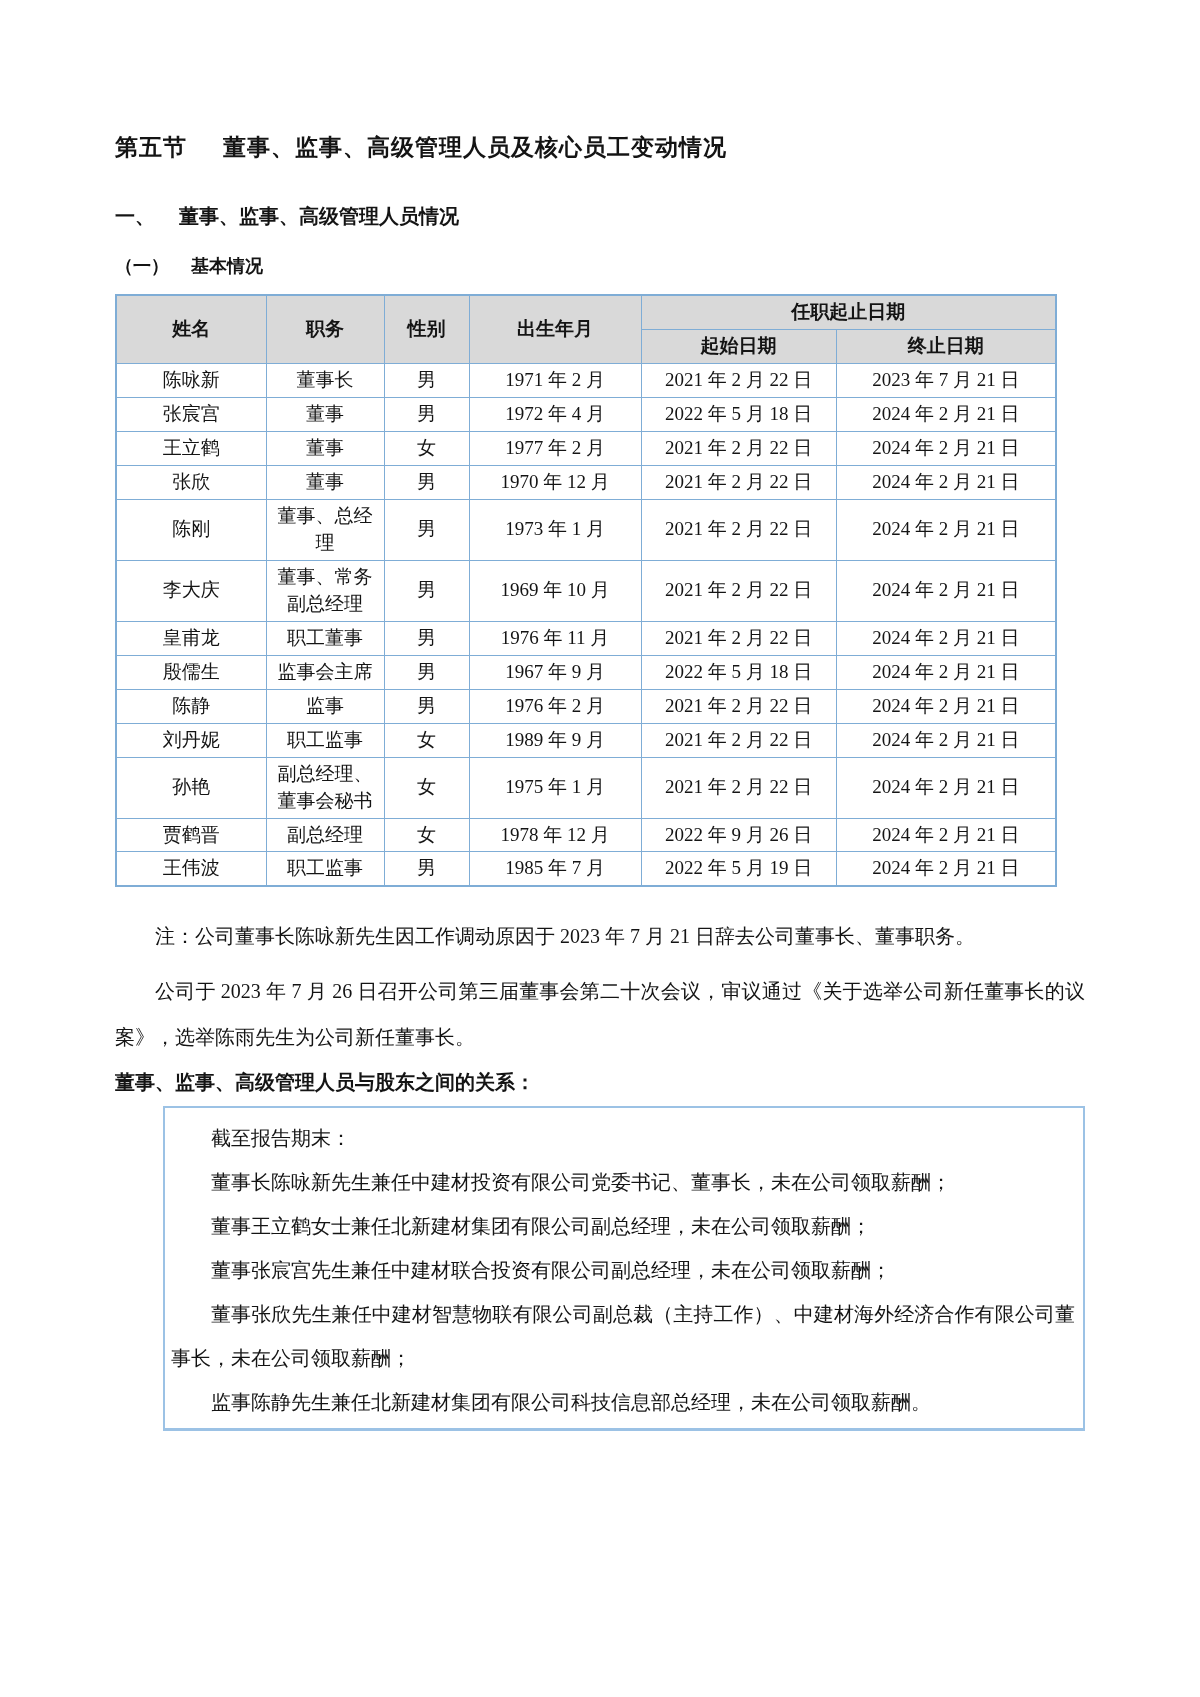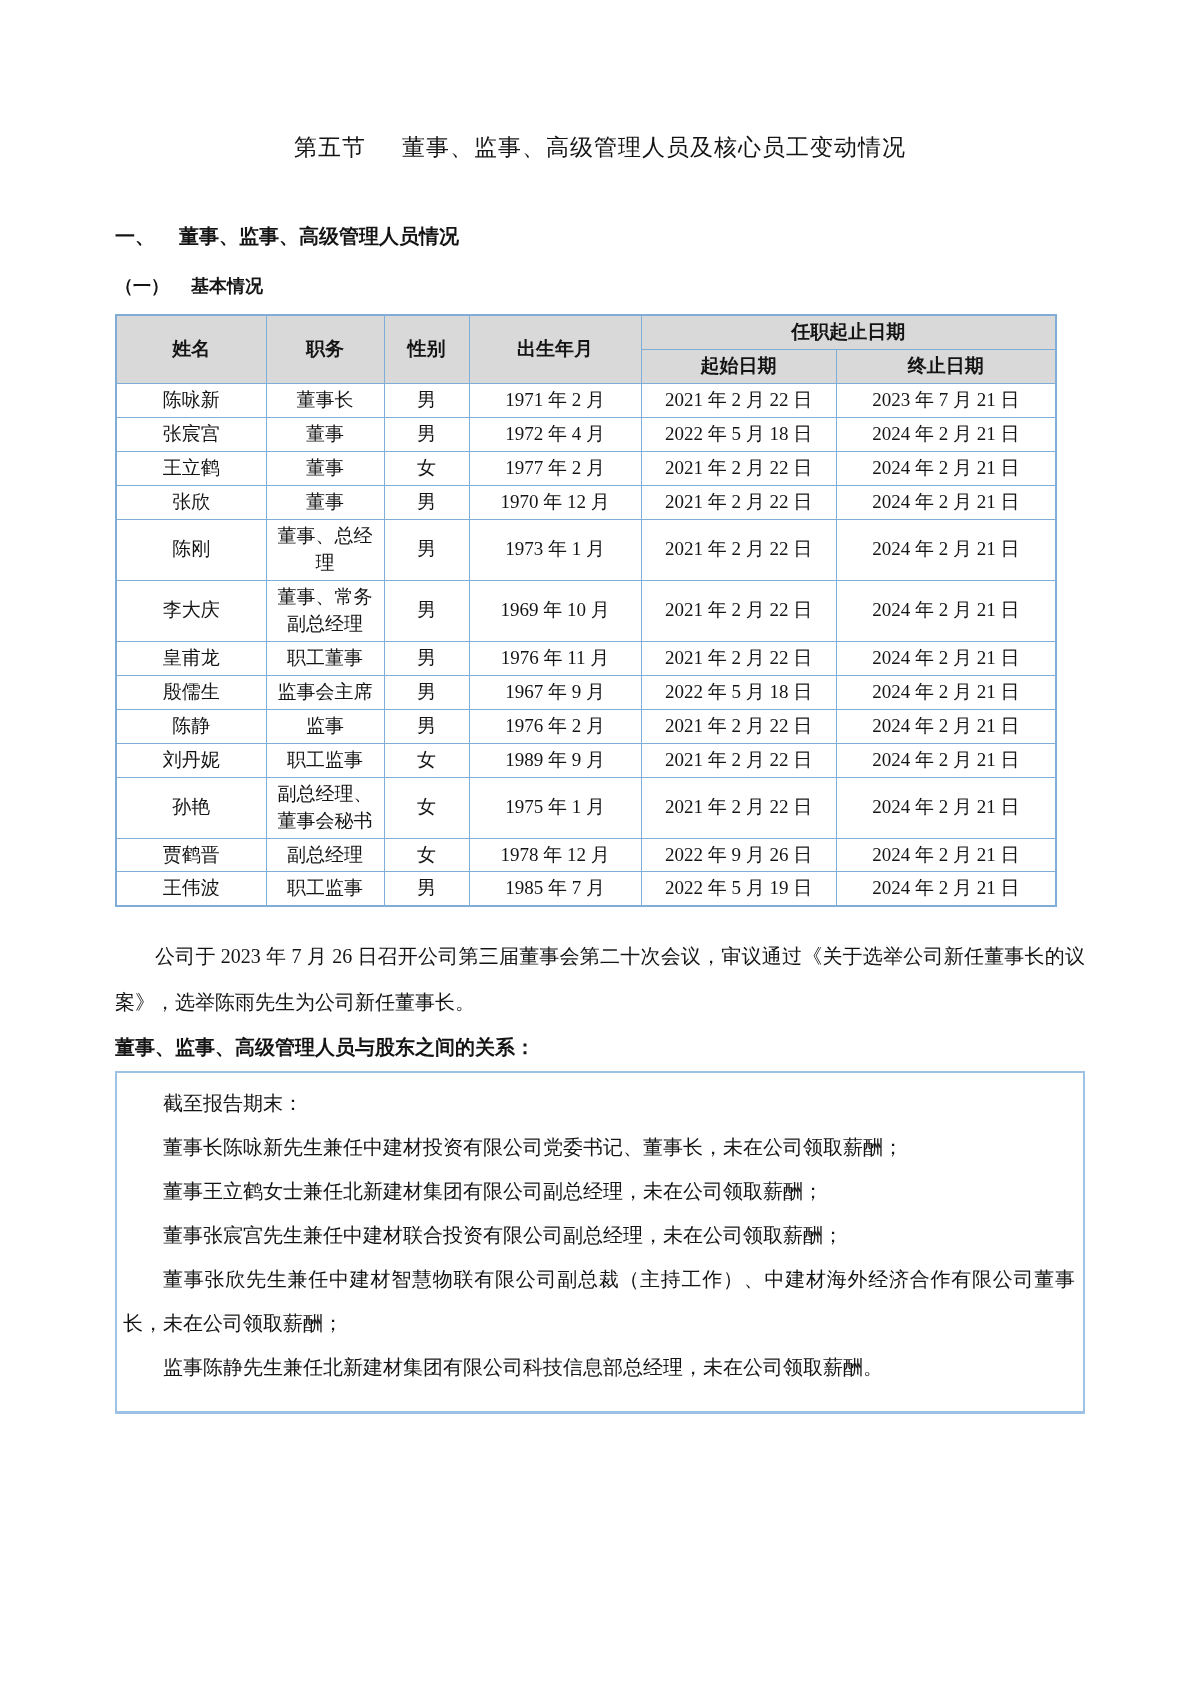--- a/index.html
+++ b/index.html
@@ -9,22 +9,22 @@
     --ink:#141414;
   }
   html,body{margin:0;padding:0;background:#ffffff;}
   .page{
     width:1200px;height:1697px;background:#fff;color:var(--ink);
     font-family:"Liberation Serif","DejaVu Serif",serif;
     box-sizing:border-box;padding:132px 115px 0 115px;position:relative;overflow:hidden;
   }
   .doc-title{
     font-family:"Liberation Sans","DejaVu Sans",sans-serif;
-    font-weight:normal;font-size:23px;letter-spacing:1px;
-    text-align:center;margin:0 0 60px 0;white-space:nowrap;
+    font-weight:bold;font-size:23px;letter-spacing:1px;
+    text-align:left;margin:0 0 40px 0;white-space:nowrap;
   }
   .doc-title .sect{margin-right:36px;}
   .h1{
     font-family:"Liberation Sans","DejaVu Sans",sans-serif;
     font-weight:bold;font-size:20px;display:flex;margin:0 0 24px 0;
   }
   .h1 .num{width:64px;flex:none;}
   .h2{
     font-family:"Liberation Sans","DejaVu Sans",sans-serif;
     font-weight:bold;font-size:18px;display:flex;margin:0 0 16px 0;
@@ -48,21 +48,22 @@
     font-size:20px;line-height:2.3;text-indent:2em;
     text-align:justify;margin:0 0 9px 0;
   }
   .relation-heading{
     font-family:"Liberation Sans","DejaVu Sans",sans-serif;
     font-weight:bold;font-size:20px;margin:8px 0 10px 0;
   }
   .relation-box{
     border:2px solid var(--box-border);
     border-bottom-width:3px;
-    padding:8px 8px 22px 6px;
+    padding:8px 8px 4px 6px;
+    margin-left:48px;
   }
   .relation-box p{
     font-size:20px;line-height:2.2;text-indent:2em;
     text-align:justify;margin:0;
   }
 </style>
 </head>
 <body>
 
 <div class="page">
@@ -217,20 +218,21 @@
           <td>男</td>
           <td>1985 年 7 月</td>
           <td>2022 年 5 月 19 日</td>
           <td>2024 年 2 月 21 日</td>
         </tr>
       </tbody>
   </table>
 
   <div class="notes">
 
+      <p class="body-p">注：公司董事长陈咏新先生因工作调动原因于 2023 年 7 月 21 日辞去公司董事长、董事职务。</p>
 
 
       <p class="body-p">公司于 2023 年 7 月 26 日召开公司第三届董事会第二十次会议，审议通过《关于选举公司新任董事长的议案》，选举陈雨先生为公司新任董事长。</p>
     </div>
 
   <div class="relation-heading">董事、监事、高级管理人员与股东之间的关系：</div>
 
   <div class="relation-box">
     <p>截至报告期末：</p>
     <div>

